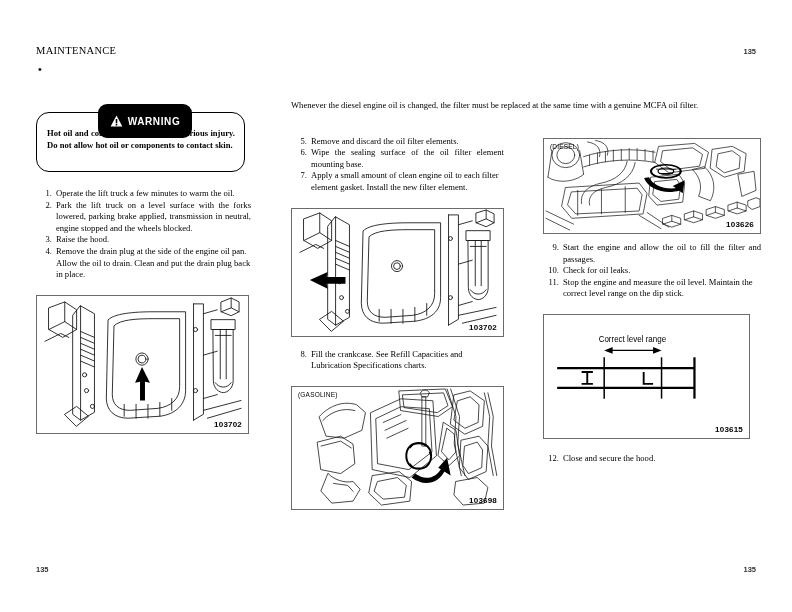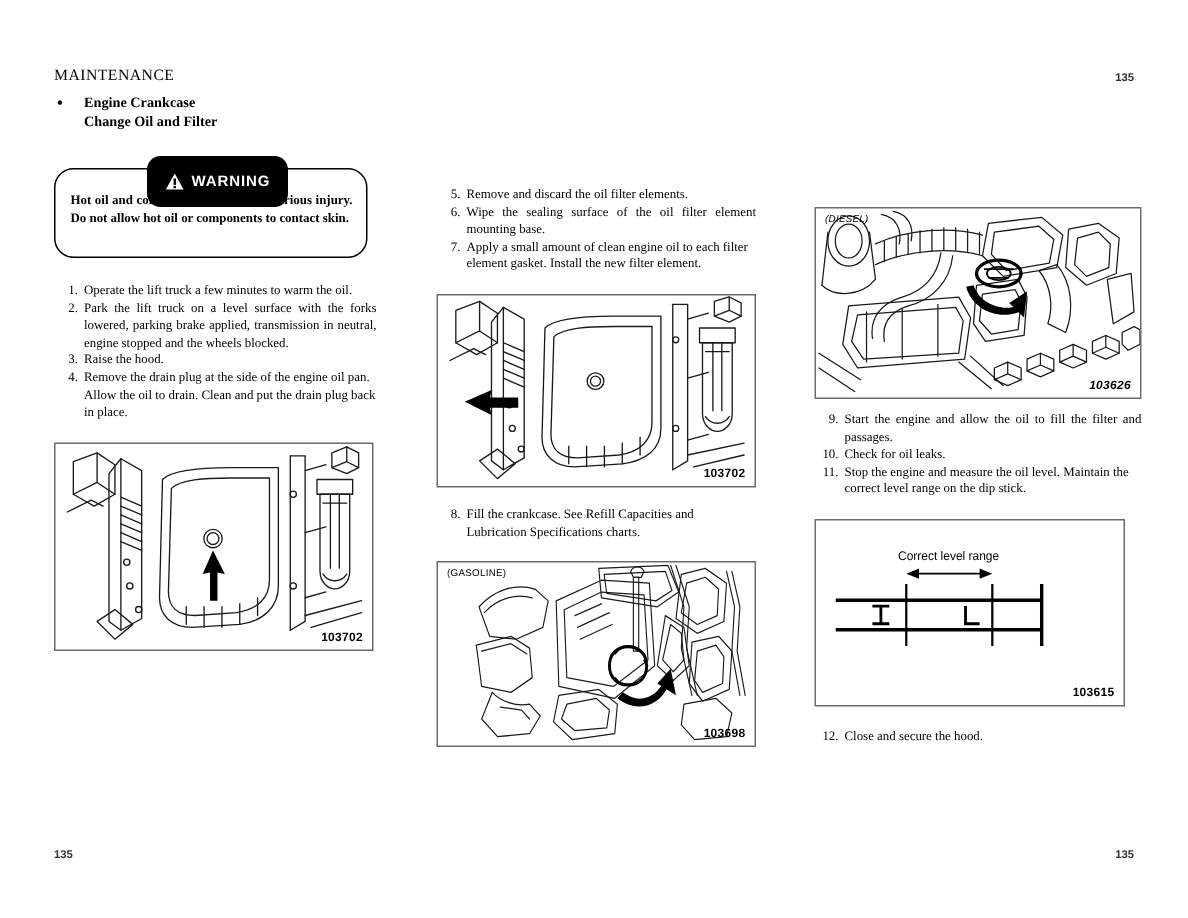--- a/index.html
+++ b/index.html
@@ -187,24 +187,20 @@
 </head>
 <body>
 
 <div class="page">
 
   <div class="hdr-title">MAINTENANCE</div>
   <div class="hdr-pageno">135</div>
 
   <div class="bullet-block">
     <span class="dot">•</span>
-    <div class="lines">
-      <div>Engine Crankcase</div>
-      <div>Change Oil and Filter</div>
-    </div>
   </div>
 
   <div class="col col-left">
 
     <div class="warning-wrap">
       <div class="warning-outline"></div>
       <div class="warning-banner">
         <svg width="13" height="12" viewBox="0 0 13 12">
           <polygon points="6.5,0.6 12.4,11.4 0.6,11.4" fill="#ffffff"></polygon>
           <rect x="5.7" y="4.0" width="1.6" height="4.3" fill="#000000"></rect>
@@ -285,20 +281,21 @@
           <path d="M106,72 L99,88 L104,87 L104,106 L109,106 L109,87 L114,88 Z"></path>
         </g>
       </svg>
       <div class="fig-code">103702</div>
     </div>
 
   </div>
 
   <div class="col col-mid">
 
+    <p class="para" style="width:470px;">Whenever the diesel engine oil is changed, the filter must be replaced at the same time with a genuine MCFA oil filter.</p>
 
     <div style="height:24px;"></div>
 
     <ol class="steps">
       <li>
         <span class="num">5.</span>
         <span class="txt">Remove and discard the oil filter elements.</span>
       </li>
       <li>
         <span class="num">6.</span>
@@ -414,21 +411,21 @@
       <div class="fig-tag">(GASOLINE)</div>
       <div class="fig-code">103698</div>
     </div>
 
   </div>
 
   <div class="col col-right">
 
     <div style="height:38px;"></div>
 
-    <div class="figbox" style="width:218px;height:128px;font-style:italic;">
+    <div class="figbox" style="width:218px;height:96px;">
       <svg viewBox="0 0 218 128" preserveAspectRatio="none">
         <g fill="none" stroke="#1a1a1a" stroke-width="0.85" stroke-linejoin="round" stroke-linecap="round">
 
           <ellipse cx="22" cy="22" rx="14" ry="17"></ellipse>
           <ellipse cx="22" cy="22" rx="9" ry="11.5"></ellipse>
           <path d="M8,16 L4,52 M36,16 L40,48"></path>
           <path d="M4,52 C12,60 30,60 40,48"></path>
 
           <path d="M40,24 C62,14 90,12 112,18"></path>
           <path d="M40,38 C62,28 90,26 112,32"></path>

